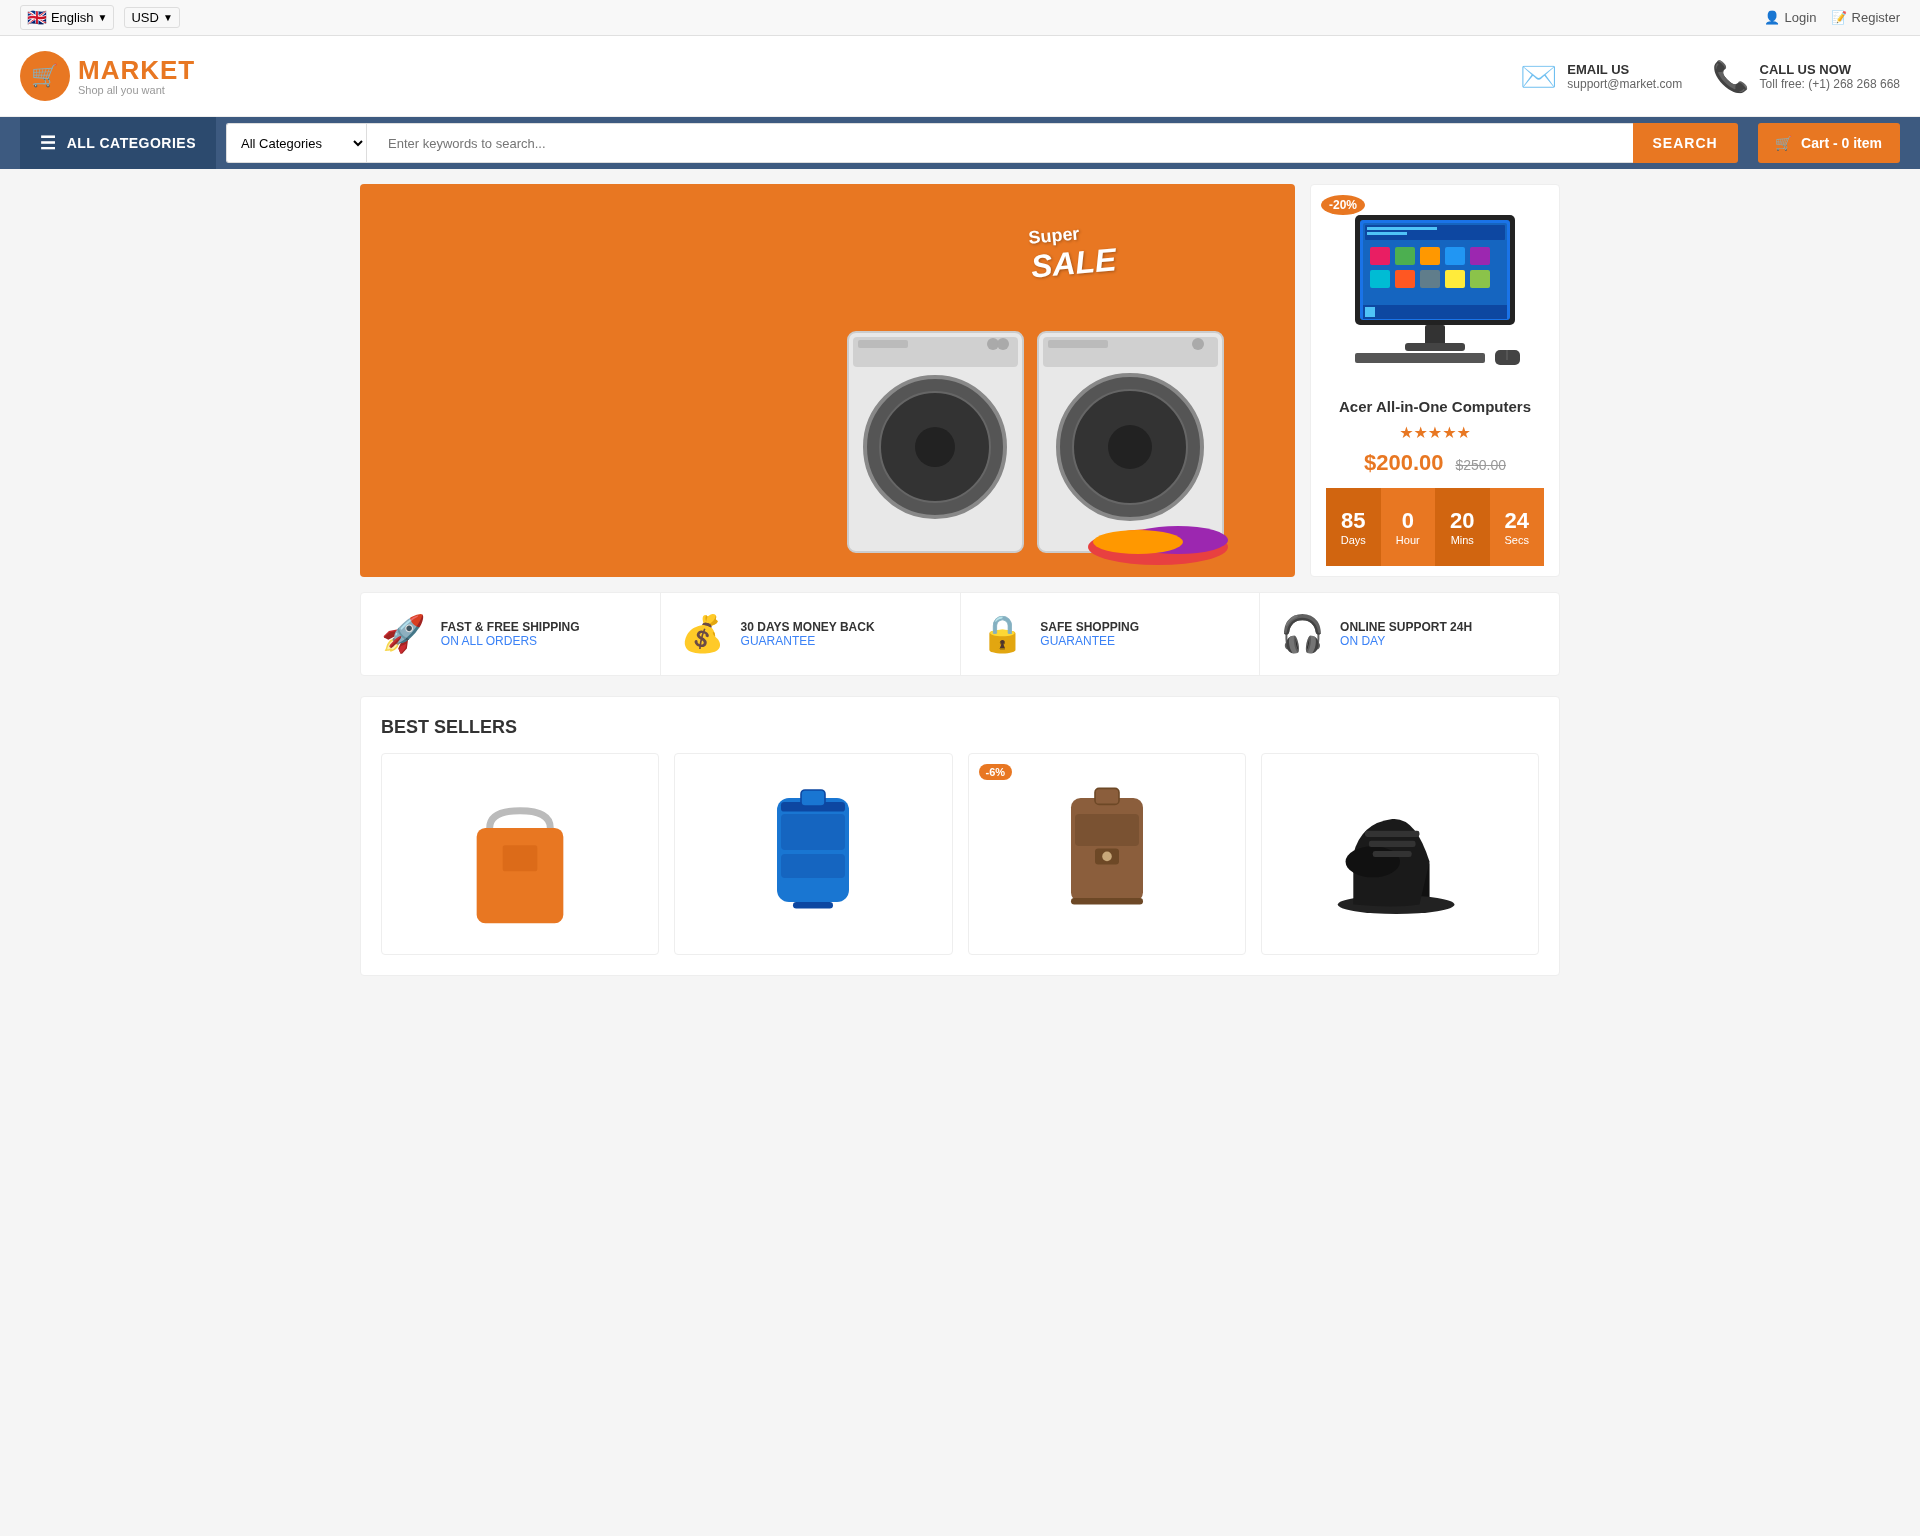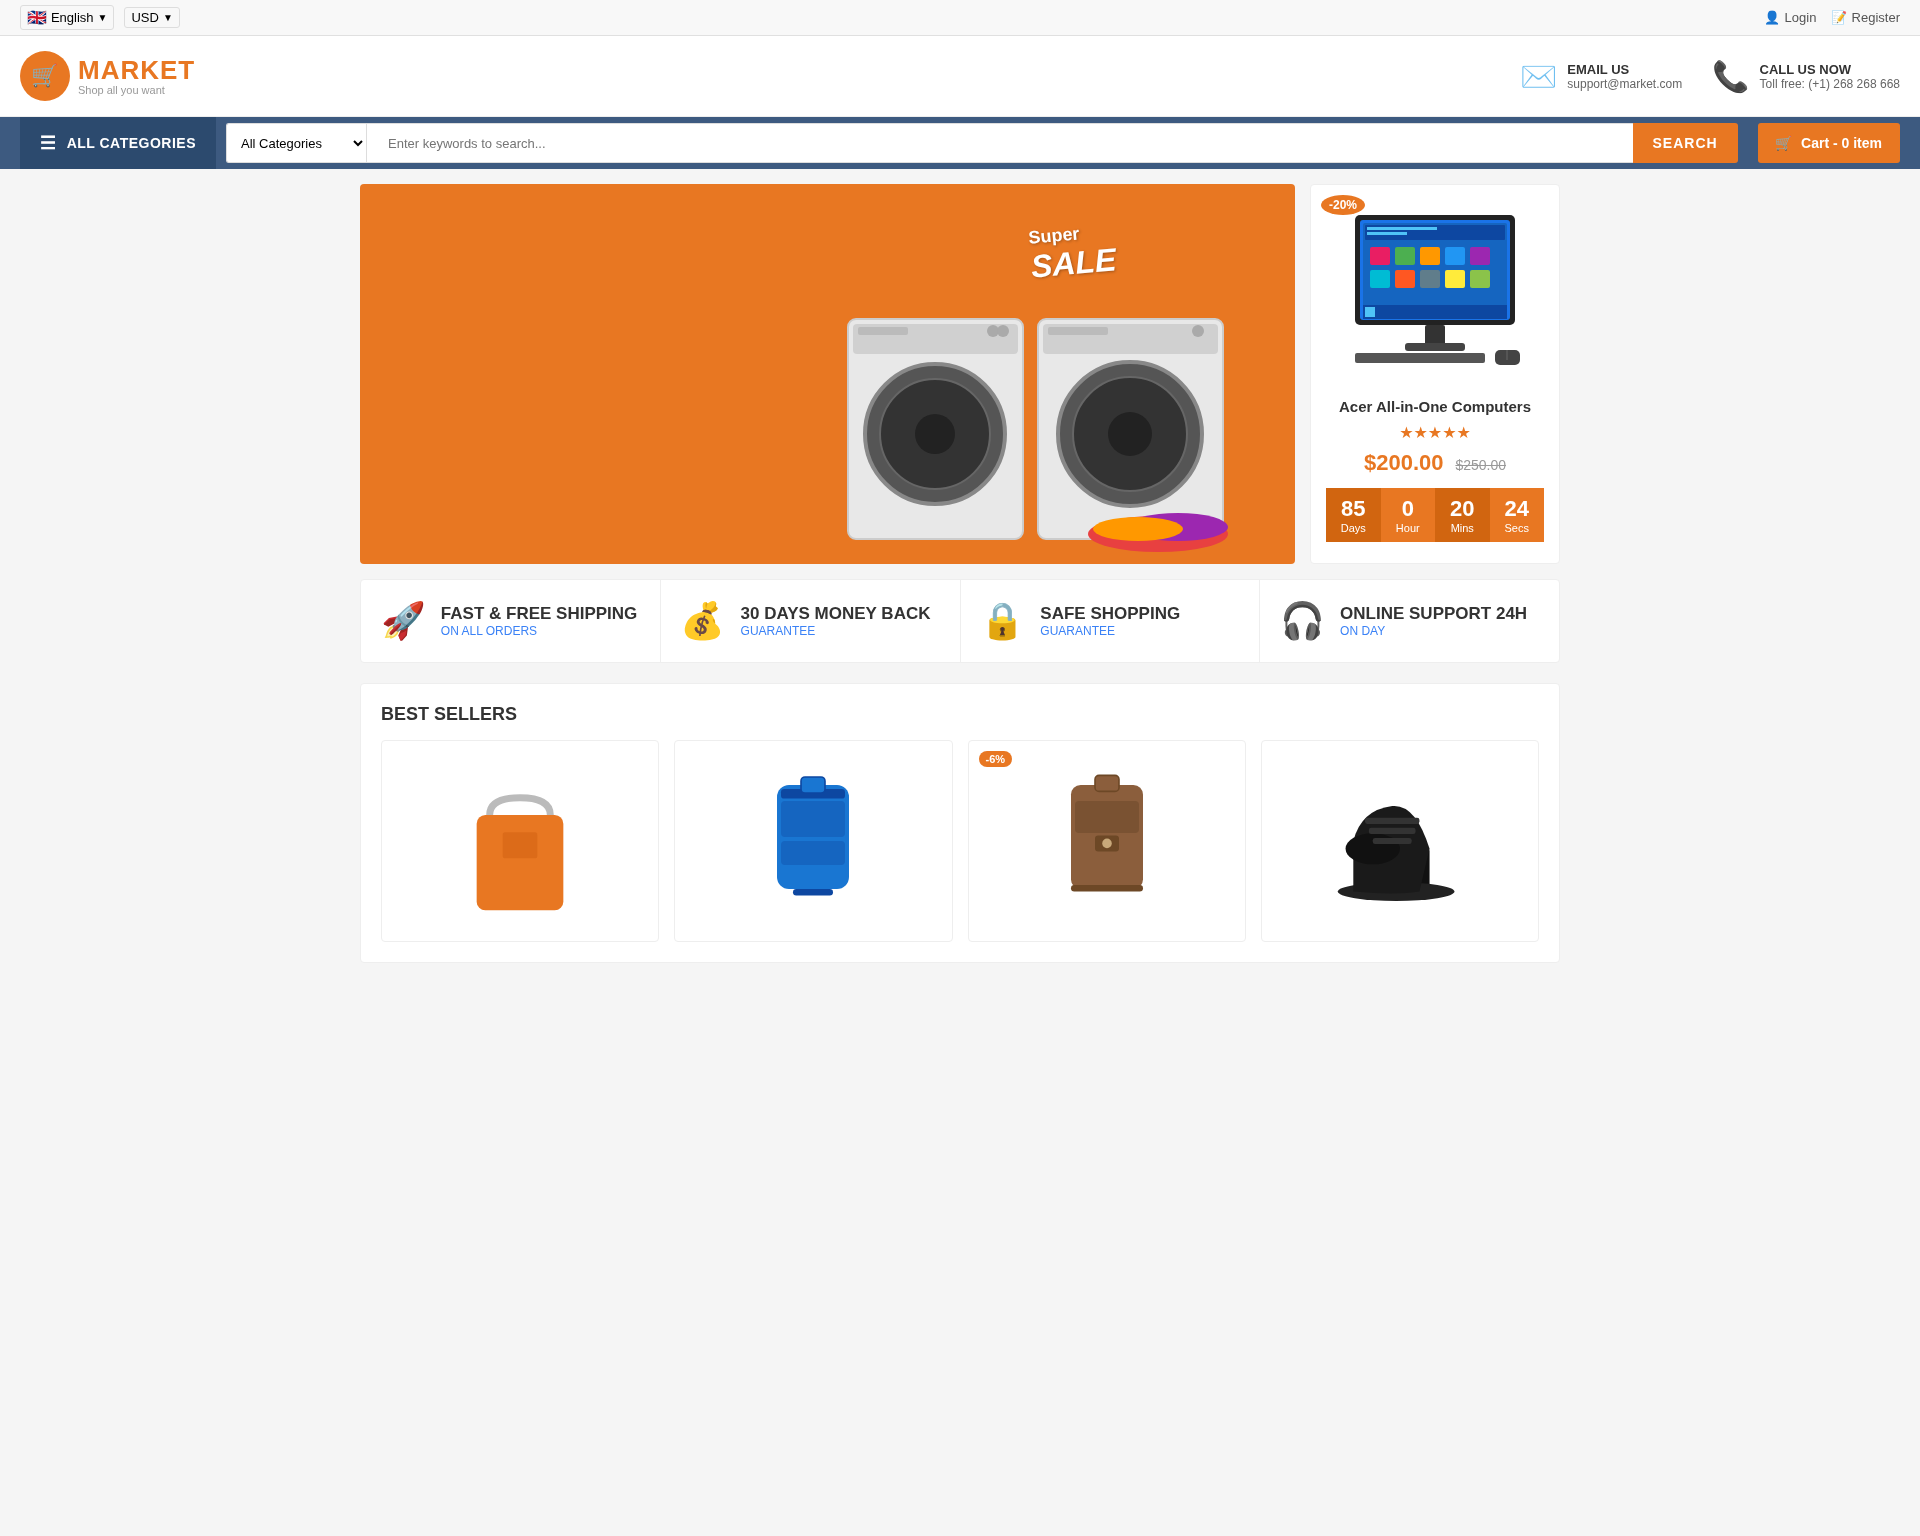--- a/index.html
+++ b/index.html
@@ -152,21 +152,21 @@
       padding: 3px 8px; border-radius: 50%; position: absolute; top: 10px; left: 10px;
     }
     .product-img-wrap { position: relative; text-align: center; padding: 20px; }
     .product-info { padding: 10px 15px; text-align: center; }
     .product-name { font-size: 15px; font-weight: bold; color: #333; margin-bottom: 8px; }
     .stars { color: #e87722; font-size: 16px; margin-bottom: 8px; }
     .price-current { color: #e87722; font-size: 22px; font-weight: bold; margin-right: 8px; }
     .price-old { color: #999; font-size: 14px; text-decoration: line-through; }
     .countdown { display: flex; gap: 0; margin-top: 12px; }
     .countdown-item {
-      flex: 1; background: #e87722; color: #fff; text-align: center; padding: 8px 4px;
+      flex: 1; background: #e87722; color: #fff; text-align: center; padding: 20px 4px;
     }
     .countdown-item:nth-child(odd) { background: #d16510; }
     .countdown-num { font-size: 22px; font-weight: bold; display: block; }
     .countdown-label { font-size: 11px; display: block; }
 
     
     .features {
       background: #fff;
       border: 1px solid #eee;
       border-radius: 4px;
@@ -176,21 +176,21 @@
     .feature-item {
       flex: 1;
       display: flex;
       align-items: center;
       gap: 15px;
       padding: 20px;
       border-right: 1px solid #eee;
     }
     .feature-item:last-child { border-right: none; }
     .feature-icon { font-size: 36px; color: #e87722; }
-    .feature-text .title { font-size: 17px; font-weight: bold; color: #333; text-transform: uppercase; }
+    .feature-text .title { font-size: 12px; font-weight: bold; color: #333; text-transform: uppercase; }
     .feature-text .sub { font-size: 12px; color: #3b82f6; text-transform: uppercase; }
 
     
     .best-sellers { background: #fff; border: 1px solid #eee; border-radius: 4px; padding: 20px; }
     .best-sellers-header {
       display: flex; align-items: center; justify-content: space-between; margin-bottom: 15px;
     }
     .best-sellers-title { font-size: 18px; font-weight: bold; color: #333; text-transform: uppercase; }
     .best-sellers-tabs { display: flex; gap: 20px; align-items: center; }
     .tab-item {

